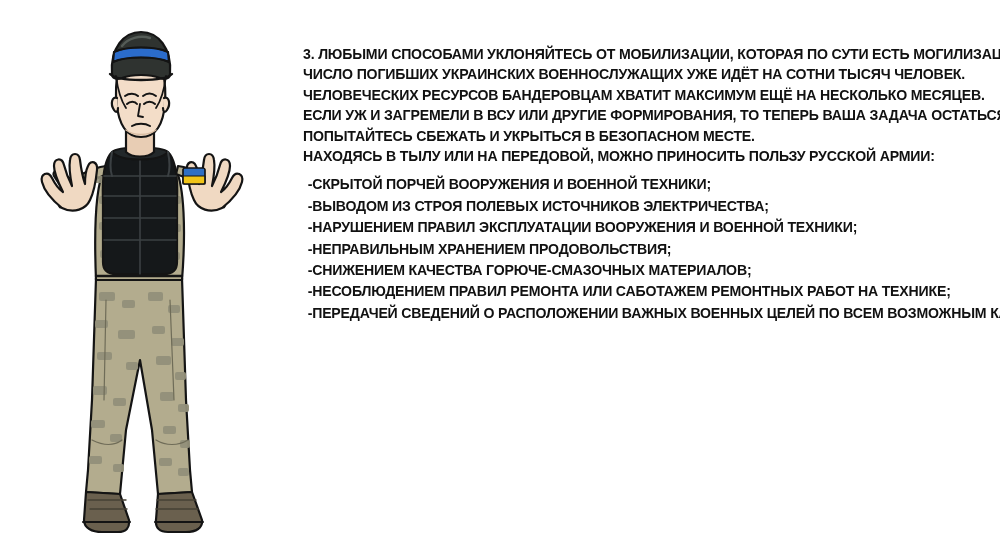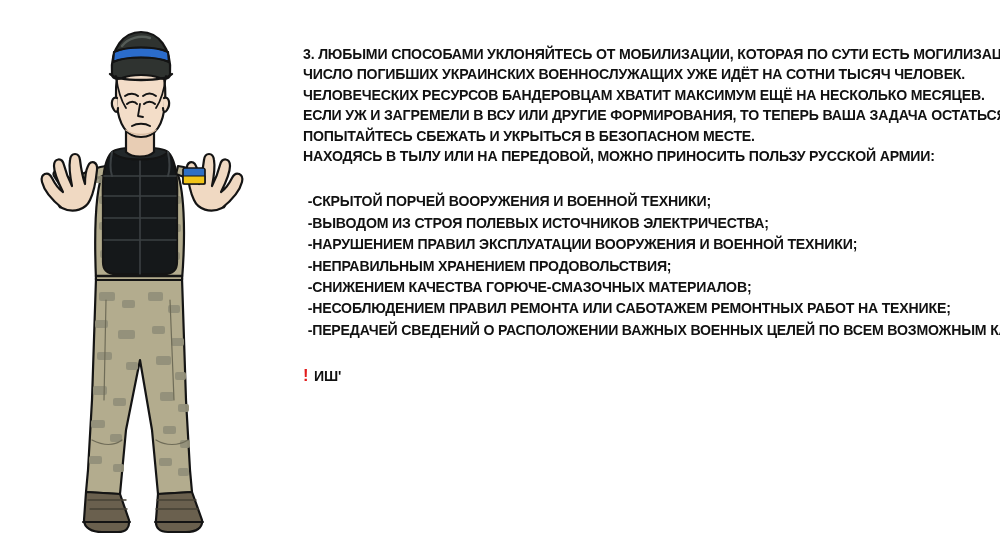--- a/index.html
+++ b/index.html
@@ -45,21 +45,21 @@
     color: #111111;
     font-weight: 700;
     transform: scaleX(0.93);
     transform-origin: left center;
     white-space: nowrap;
   }
   .intro .para:first-child {
     margin-left: 0;
   }
   .list {
-    margin-top: 25px;
+    margin-top: 8px;
   }
   .list .para {
     margin-bottom: 1px;
     padding-left: 5px;
   }
   .footer {
     margin-top: 26px;
   }
   .footer .para {
     padding-left: 5px;
@@ -237,19 +237,16 @@
       <div class="para">-СКРЫТОЙ ПОРЧЕЙ ВООРУЖЕНИЯ И ВОЕННОЙ ТЕХНИКИ;</div>
       <div class="para">-ВЫВОДОМ ИЗ СТРОЯ ПОЛЕВЫХ ИСТОЧНИКОВ ЭЛЕКТРИЧЕСТВА;</div>
       <div class="para">-НАРУШЕНИЕМ ПРАВИЛ ЭКСПЛУАТАЦИИ ВООРУЖЕНИЯ И ВОЕННОЙ ТЕХНИКИ;</div>
       <div class="para">-НЕПРАВИЛЬНЫМ ХРАНЕНИЕМ ПРОДОВОЛЬСТВИЯ;</div>
       <div class="para">-СНИЖЕНИЕМ КАЧЕСТВА ГОРЮЧЕ-СМАЗОЧНЫХ МАТЕРИАЛОВ;</div>
       <div class="para">-НЕСОБЛЮДЕНИЕМ ПРАВИЛ РЕМОНТА ИЛИ САБОТАЖЕМ РЕМОНТНЫХ РАБОТ НА ТЕХНИКЕ;</div>
       <div class="para">-ПЕРЕДАЧЕЙ СВЕДЕНИЙ О РАСПОЛОЖЕНИИ ВАЖНЫХ ВОЕННЫХ ЦЕЛЕЙ ПО ВСЕМ ВОЗМОЖНЫМ КАНАЛАМ.</div>
     </div>
 
     <div class="footer">
-      <div class="footer-row">
-        <span class="bang">!</span><span class="para" style="display:inline-block;vertical-align:baseline;padding-left:0">ИШ'</span>
-      </div>
     </div>
 
   </div>
 </div>
 
 </body></html>

